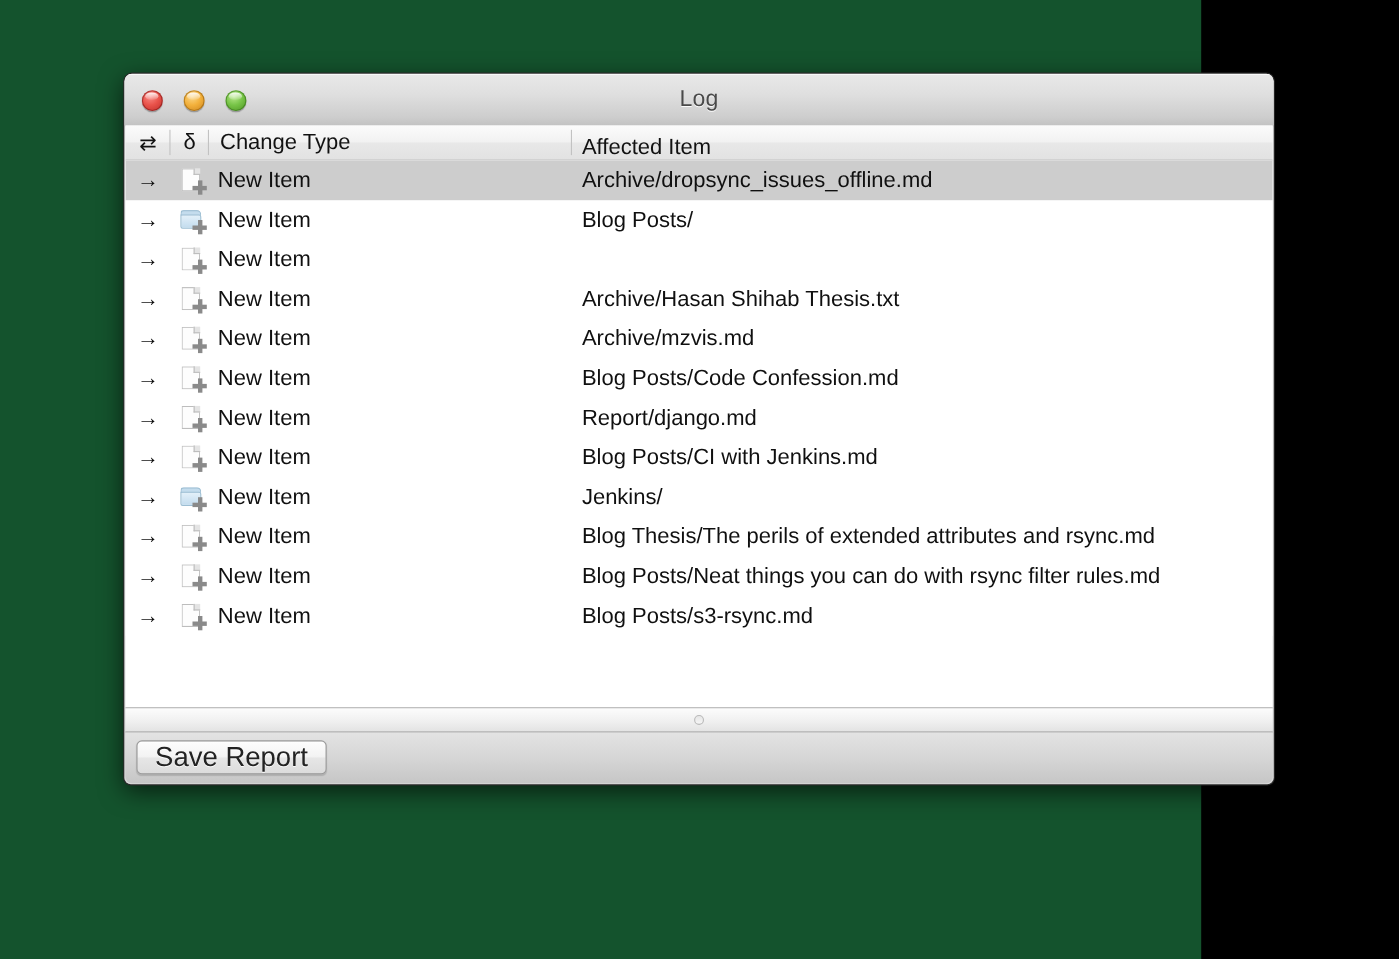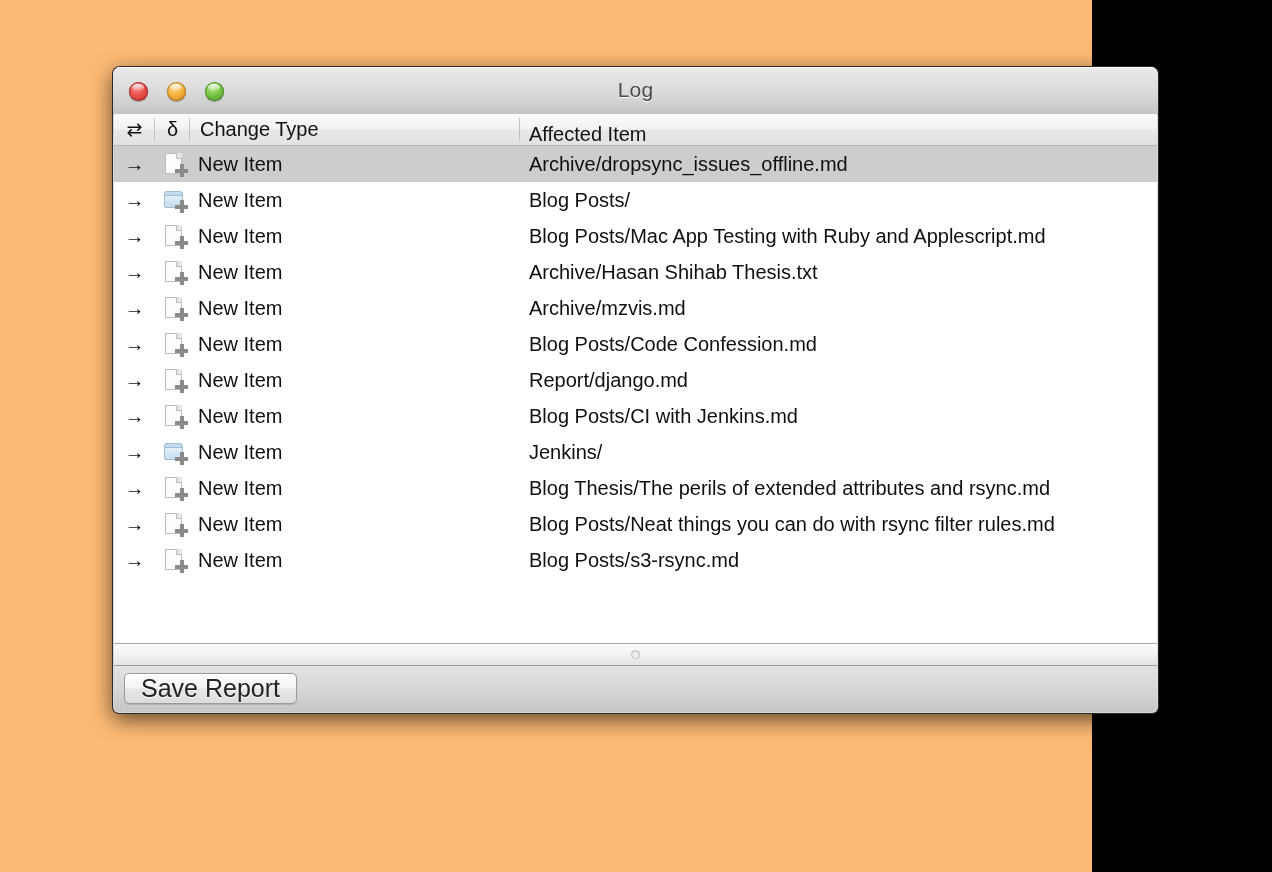--- a/index.html
+++ b/index.html
@@ -9,21 +9,21 @@
     width: 1272px;
     height: 872px;
     overflow: hidden;
     font-family: "Liberation Sans", sans-serif;
   }
 
   #root {
     position: relative;
     width: 1092px;
     height: 872px;
-    background: #fdba74;
+    background: #14532d;
   }
 
   
   .window {
     position: absolute;
     left: 113px;
     top: 67px;
     width: 1045px;
     height: 646px;
     border-radius: 7px 7px 6px 6px;
@@ -336,21 +336,20 @@
           <div class="row">
             <div class="cell-dir">→</div>
             <div class="cell-icon">
               <span class="ico">
                 <span class="doc"></span>
                 <span class="fold"></span>
                 <span class="plus"></span>
               </span>
             </div>
             <div class="cell-change">New Item</div>
-            <div class="cell-item">Blog Posts/Mac App Testing with Ruby and Applescript.md</div>
           </div>
           <div class="row">
             <div class="cell-dir">→</div>
             <div class="cell-icon">
               <span class="ico">
                 <span class="doc"></span>
                 <span class="fold"></span>
                 <span class="plus"></span>
               </span>
             </div>

